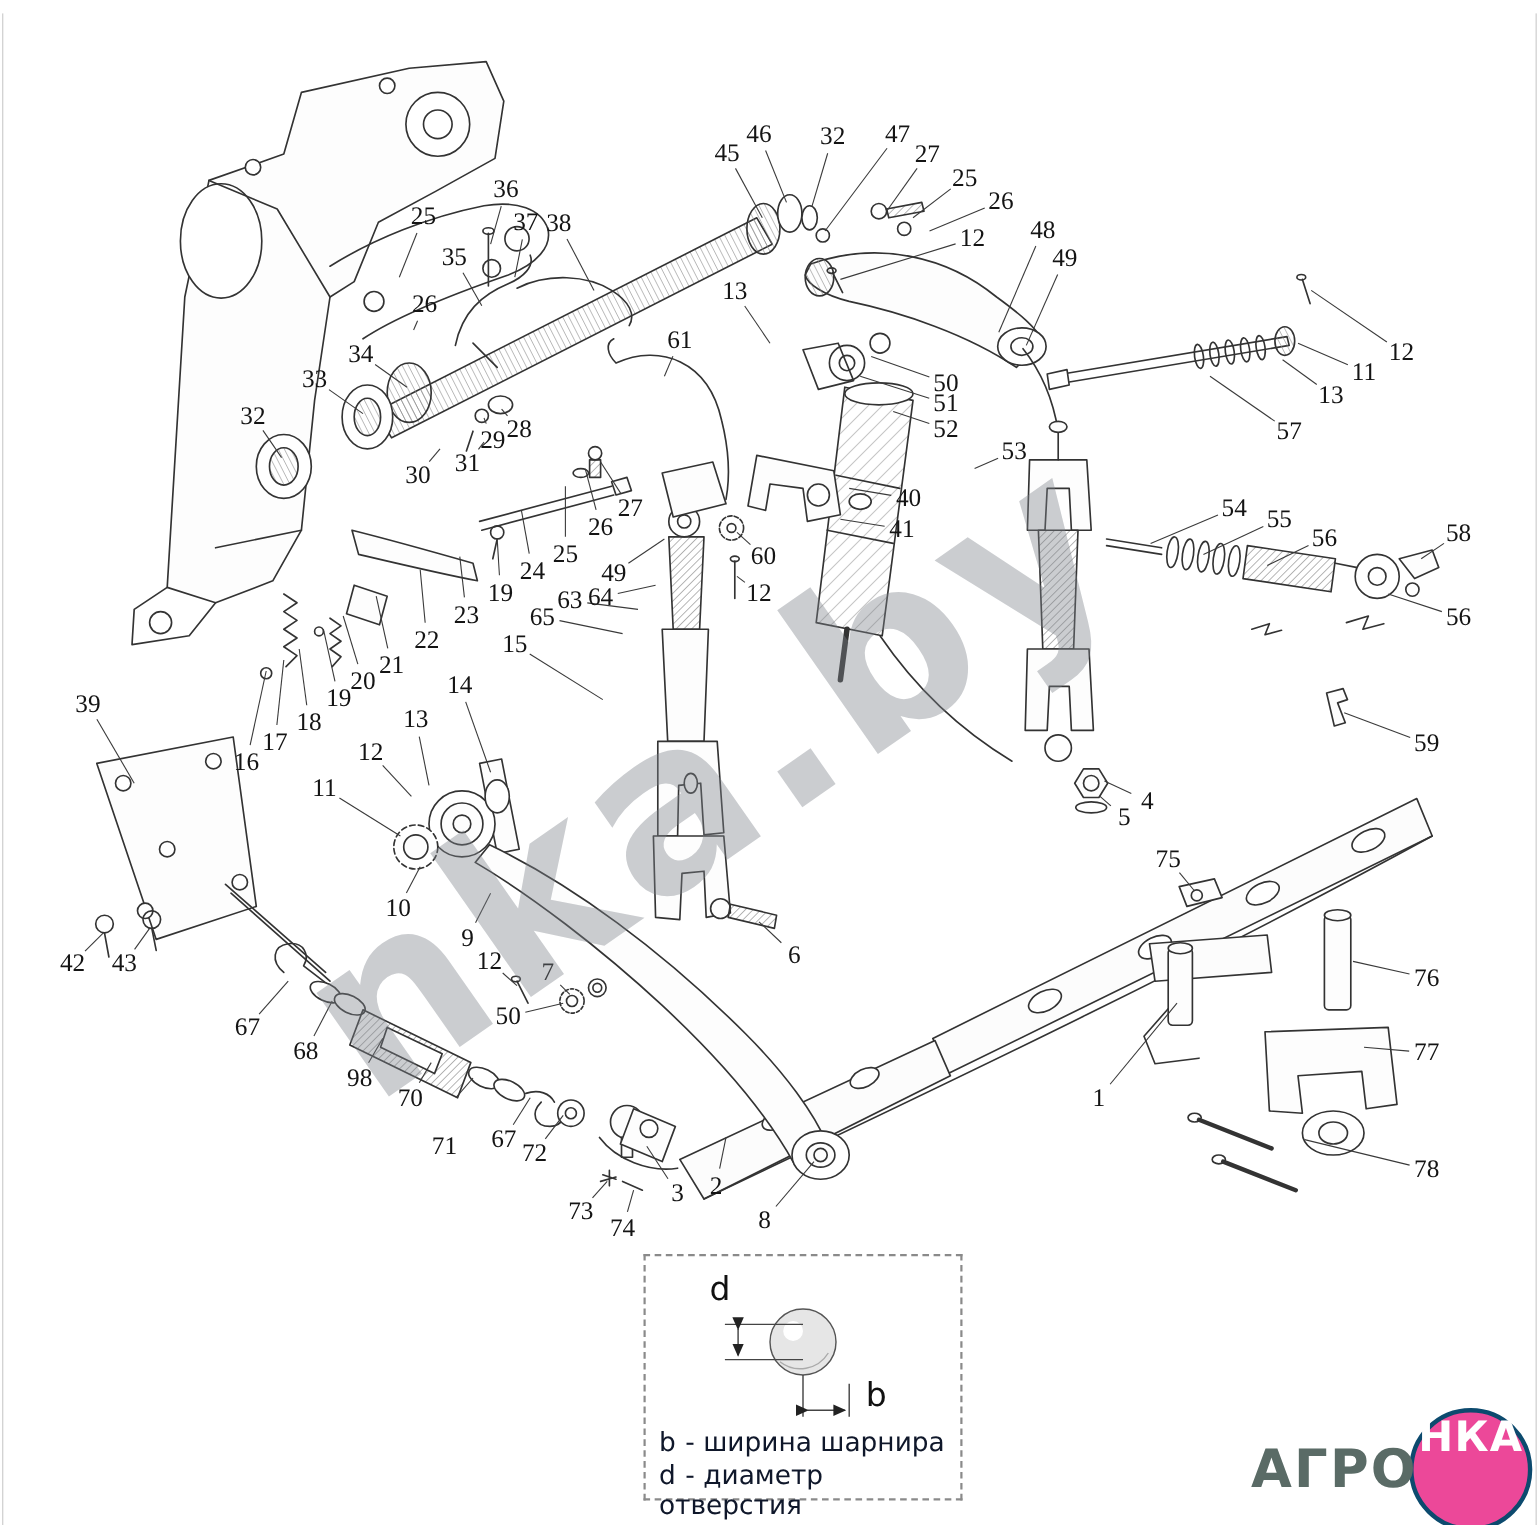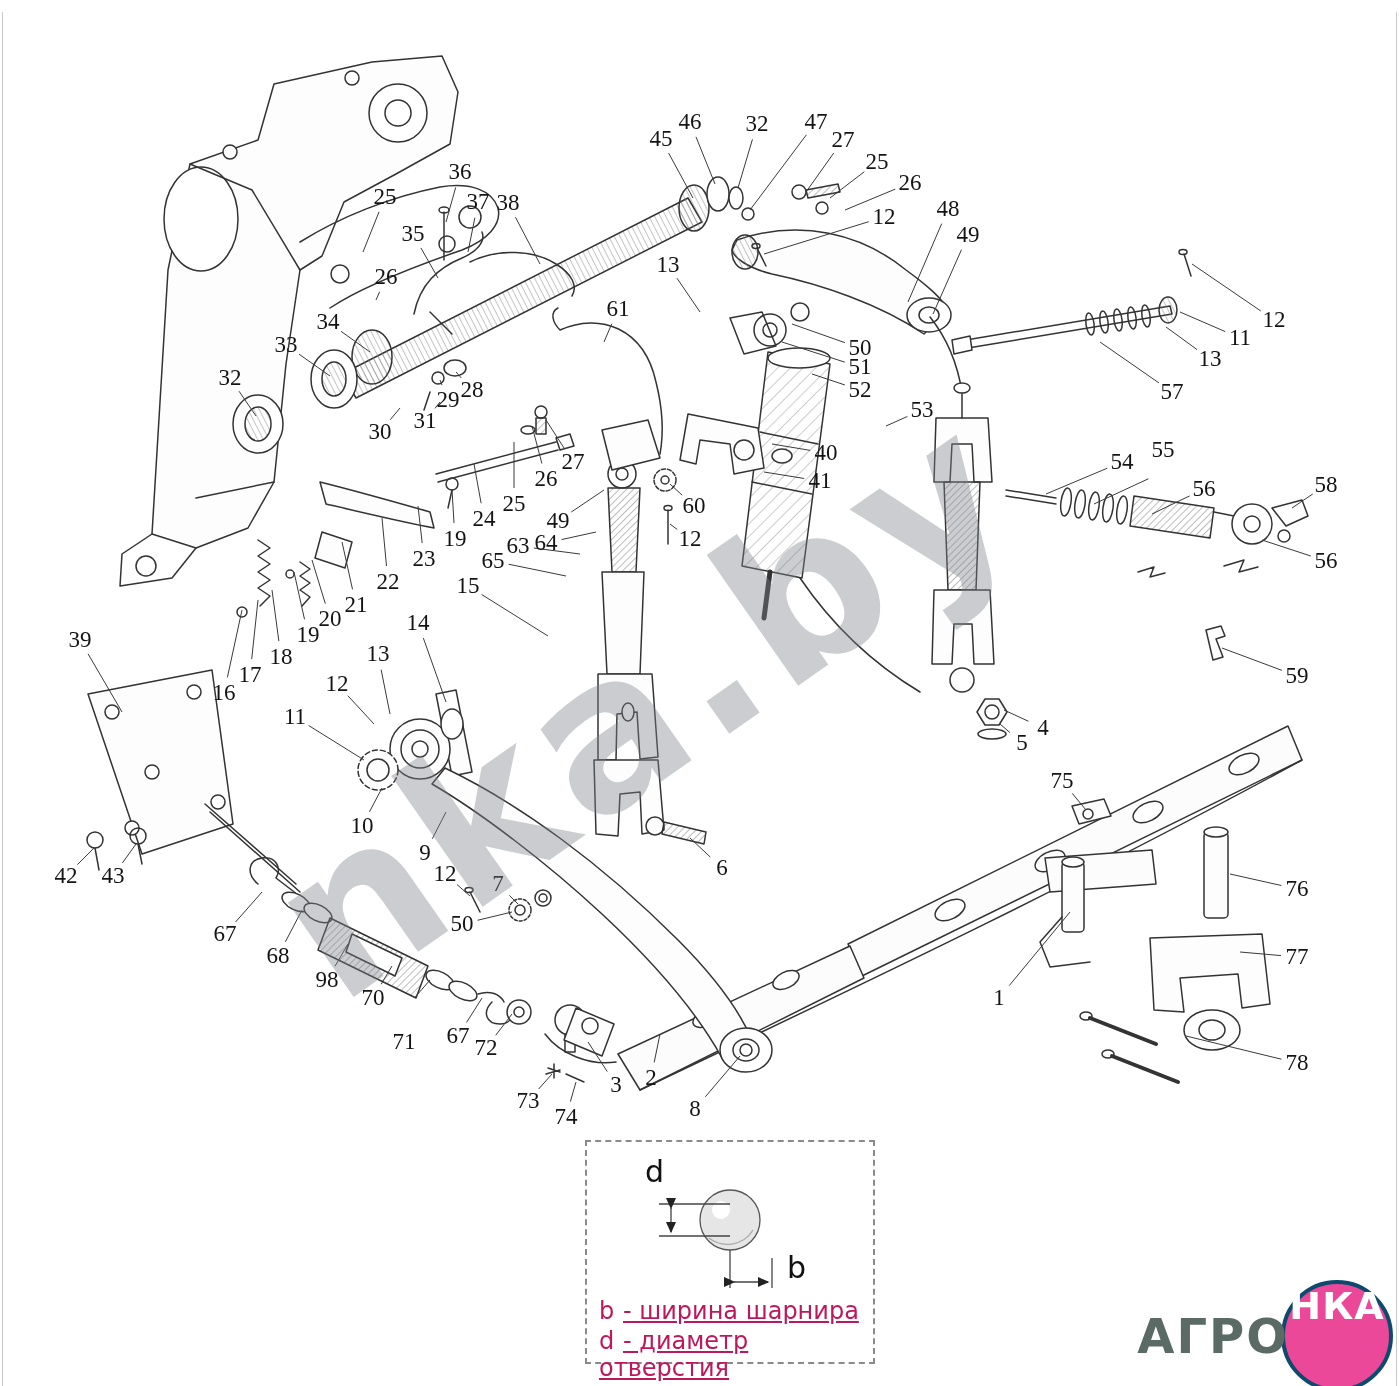--- a/index.html
+++ b/index.html
@@ -11,21 +11,21 @@
   #overlay line{stroke:#3a3a3a;stroke-width:1;}
   #callouts{position:absolute;left:0;top:0;width:100%;height:100%;pointer-events:none;}
   .callout{position:absolute;transform:translate(-50%,-50%);
            font:23px "Liberation Serif",serif;color:#141414;white-space:nowrap;}
   .watermark{position:absolute;left:46%;top:50%;transform:translate(-50%,-50%) rotate(-35deg);
              font:bold 210px "DejaVu Sans",sans-serif;color:rgba(125,130,138,0.40);
              letter-spacing:8px;white-space:nowrap;pointer-events:none;}
   .legend{position:absolute;left:585px;top:1128px;width:290px;height:224px;
           border:2px dashed #8a8a8a;background:rgba(255,255,255,0.85);box-sizing:border-box;}
   .legend svg{display:block}
-  .legend-line{font:24px "DejaVu Sans",sans-serif;color:#be185d;padding:0 0 4px 12px;line-height:1.1;text-decoration:underline;}
+  .legend-line{font:24px "DejaVu Sans",sans-serif;color:#0f172a;padding:0 0 4px 12px;line-height:1.1;}
   .legend-line .sym{display:inline-block;min-width:18px;font-weight:400;}
   .legend-line .rest{margin-left:6px;}
   .logo{position:absolute;right:6px;bottom:6px;display:flex;align-items:center;}
   .logo-left{font:bold 48px "DejaVu Sans",sans-serif;color:#5a6b66;letter-spacing:2px;margin-right:-8px;z-index:1;}
   .logo-badge{width:104px;height:104px;border-radius:50%;background:#ec4899;border:4px solid #0c4a6e;
               display:flex;justify-content:center;box-sizing:content-box;}
   .logo-badge span{font:bold 38px "DejaVu Sans",sans-serif;color:#ffffff;letter-spacing:1px;}
 </style>
 </head>
 <body>
@@ -453,21 +453,21 @@
       <span class="callout" style="left: 328px; top: 310px;">34</span>
       <span class="callout" style="left: 286px; top: 333px;">33</span>
       <span class="callout" style="left: 230px; top: 366px;">32</span>
       <span class="callout" style="left: 472px; top: 378px;">28</span>
       <span class="callout" style="left: 448px; top: 388px;">29</span>
       <span class="callout" style="left: 425px; top: 409px;">31</span>
       <span class="callout" style="left: 380px; top: 420px;">30</span>
       <span class="callout" style="left: 826px; top: 441px;">40</span>
       <span class="callout" style="left: 820px; top: 469px;">41</span>
       <span class="callout" style="left: 1122px; top: 450px;">54</span>
-      <span class="callout" style="left: 1163px; top: 438px;">55</span>
+      <span class="callout" style="left: 1163px; top: 460px;">55</span>
       <span class="callout" style="left: 1204px; top: 477px;">56</span>
       <span class="callout" style="left: 1326px; top: 473px;">58</span>
       <span class="callout" style="left: 1326px; top: 549px;">56</span>
       <span class="callout" style="left: 573px; top: 450px;">27</span>
       <span class="callout" style="left: 546px; top: 467px;">26</span>
       <span class="callout" style="left: 514px; top: 492px;">25</span>
       <span class="callout" style="left: 484px; top: 507px;">24</span>
       <span class="callout" style="left: 455px; top: 527px;">19</span>
       <span class="callout" style="left: 424px; top: 547px;">23</span>
       <span class="callout" style="left: 388px; top: 570px;">22</span>

